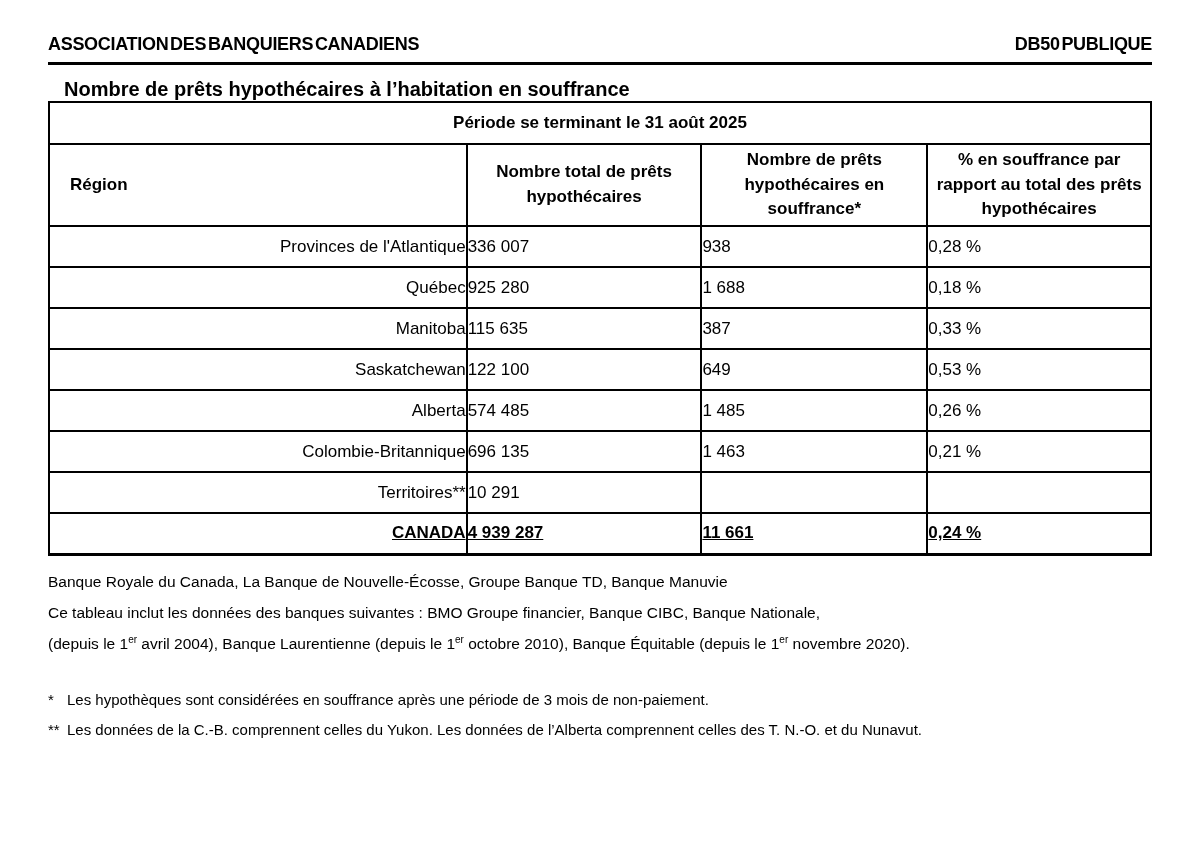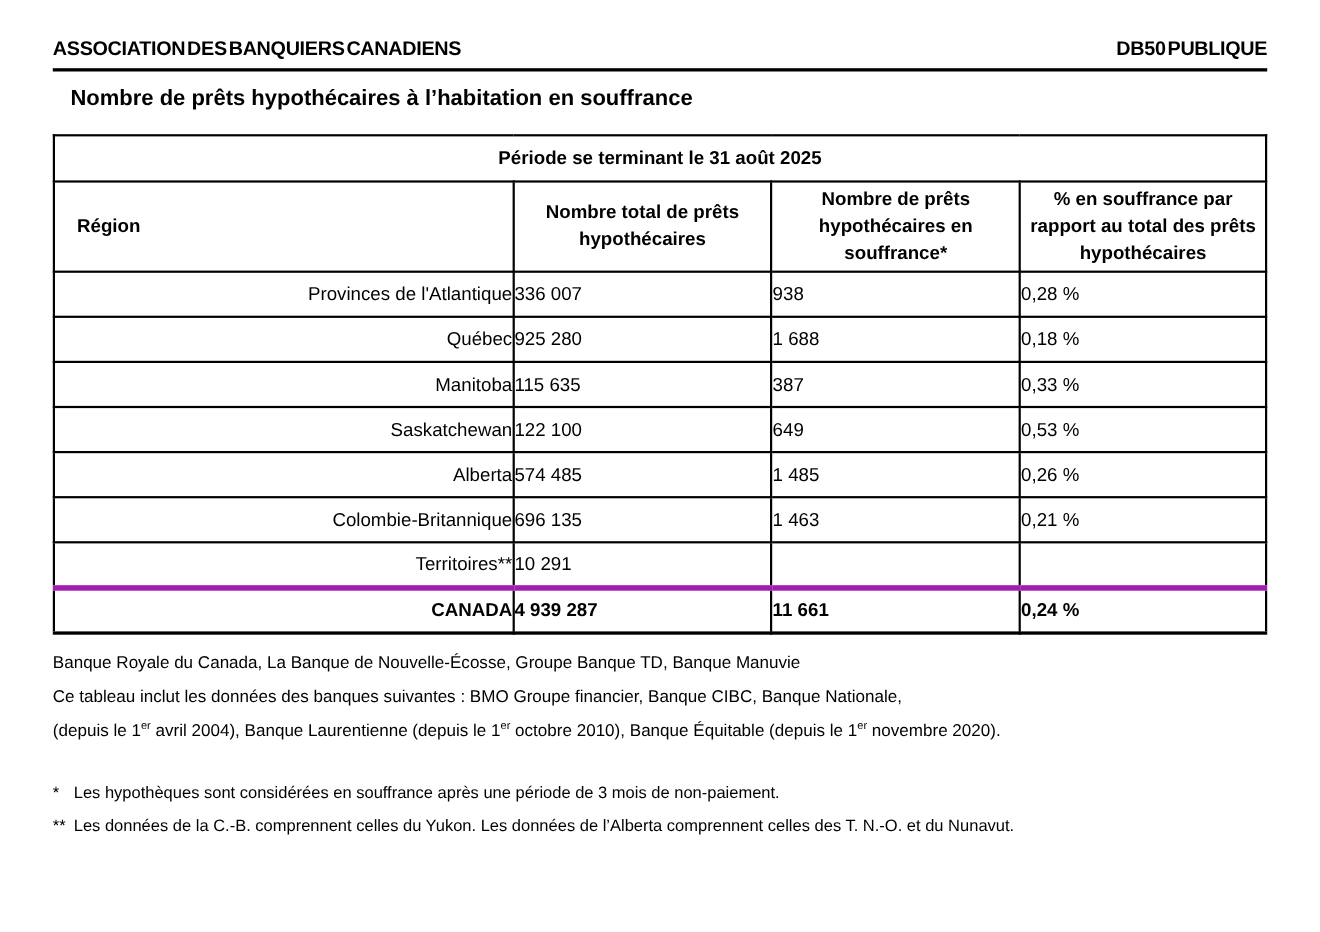--- a/index.html
+++ b/index.html
@@ -33,21 +33,20 @@
   .page-title {
     font-size: 20px;
     font-weight: bold;
     margin: 13px 0 0 16px;
   }
   
   table.data {
     width: 100%;
     border-collapse: collapse;
     table-layout: fixed;
-    margin-top: 21px;
     border: 2px solid #000;
     border-bottom-width: 3px;
   }
   table.data th, table.data td {
     border: 2px solid #000;
     font-size: 17px;
     padding: 0;
   }
   col.c-region  { width: 37.9%; }
   col.c-total   { width: 21.3%; }
@@ -68,21 +67,22 @@
   }
   tr.cols-row th.region-head {
     text-align: left;
     padding-left: 20px;
   }
   tbody td { height: 41px; vertical-align: middle; white-space: nowrap; }
   td.region { text-align: right;  padding-left: 4px; }
   td.num    { text-align: left; padding-right: 7px; }
   tbody.total-body td {
     font-weight: bold;
-    border-top: 5px solid #a21caf;
+    border-top: 1px solid #a21caf;
+    text-decoration: underline;
   }
   
   .notes { margin-top: 17px; font-size: 15.5px; }
   .notes p { margin: 0 0 13px 0; line-height: 18px; }
   sup.ord { font-size: 10px; vertical-align: super; line-height: 0; }
   
   .footnotes { margin-top: 32px; font-size: 15px; }
   .fn { display: flex; line-height: 30px; }
   .fn .marker { width: 19px; flex: 0 0 19px; }
   .fn .fn-text { flex: 1; }

